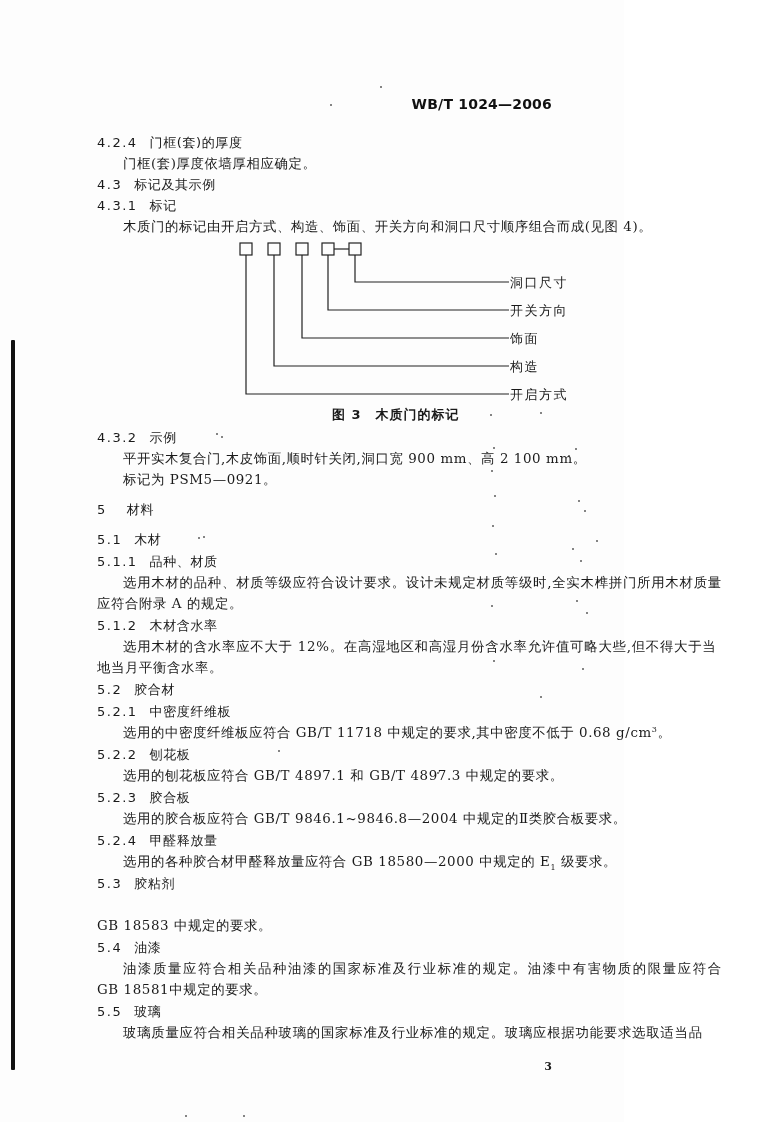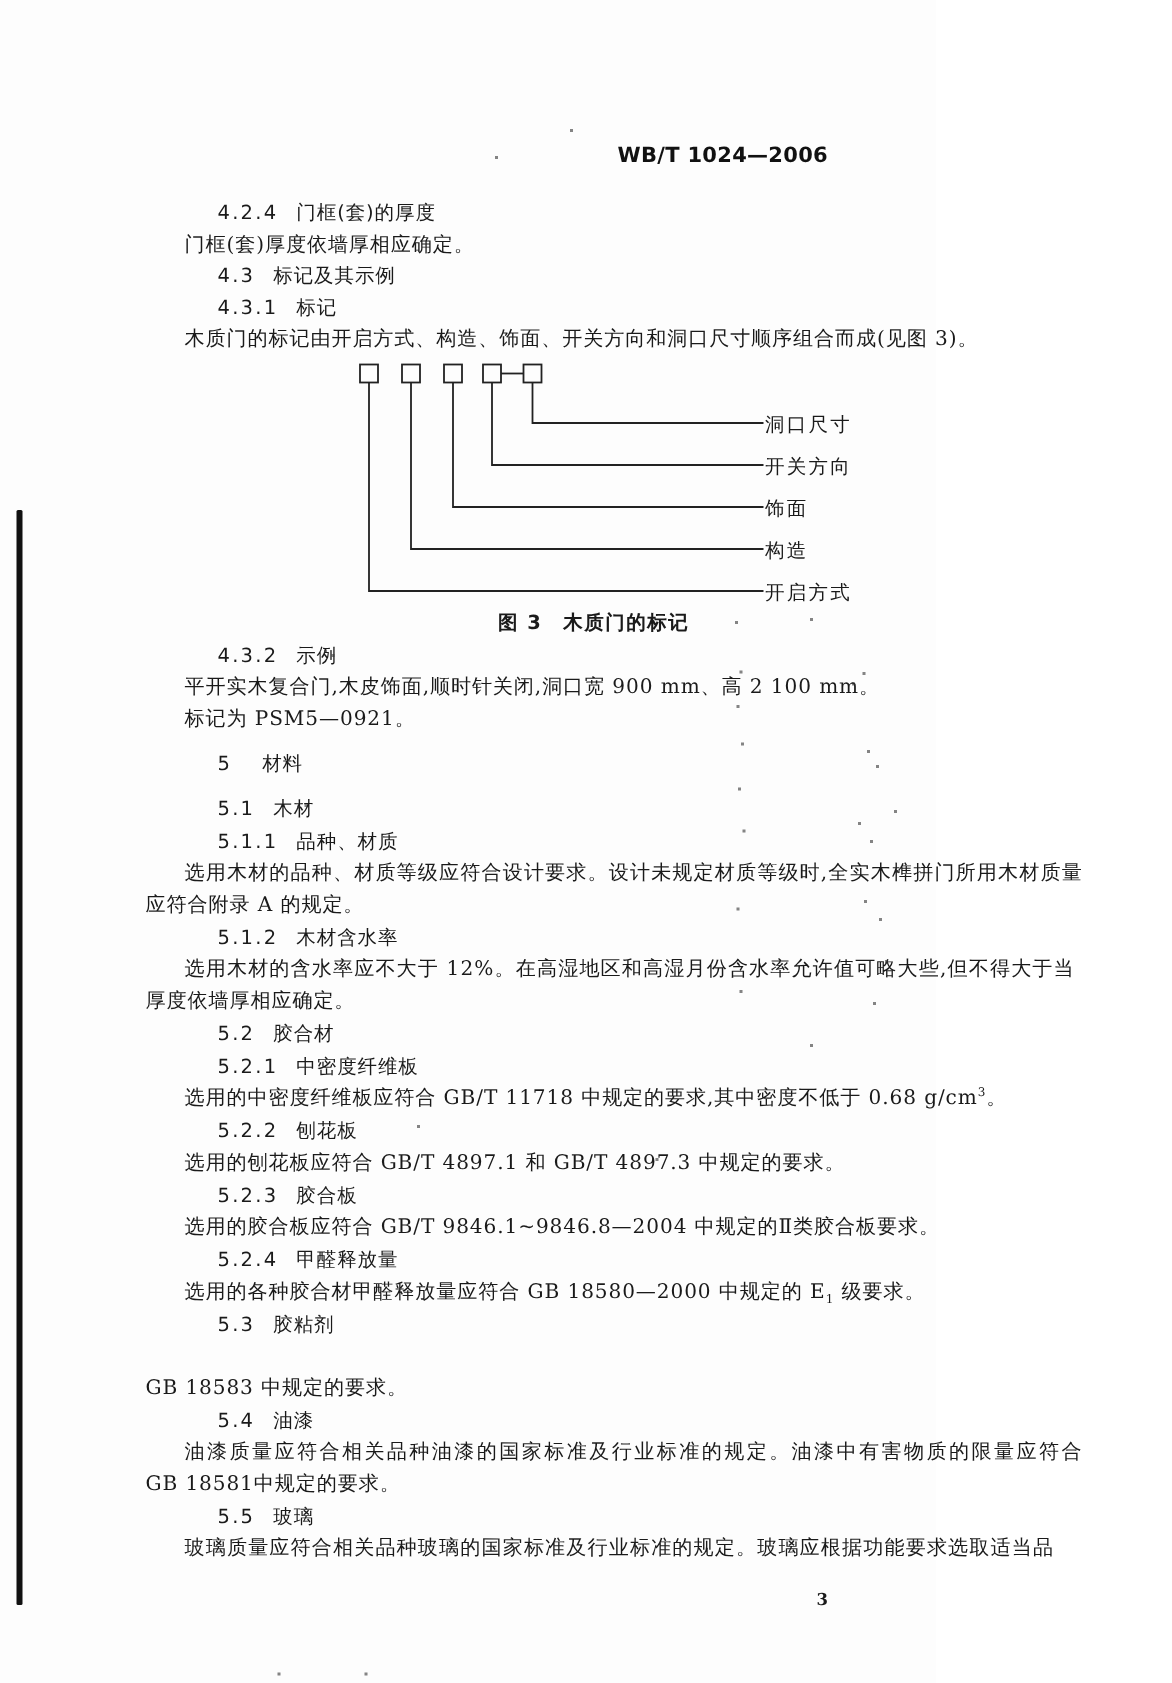--- a/index.html
+++ b/index.html
@@ -14,21 +14,21 @@
     font-family: "DejaVu Sans", "Liberation Sans", sans-serif;
     font-size: 14px; font-weight: bold; letter-spacing: 0.2px; color: #111;
   }
   .line {
     position: absolute; left: 97px; white-space: nowrap;
     font-size: 13.4px; line-height: 16px; letter-spacing: 0.6px;
   }
   .line.h { font-family: "DejaVu Sans", "Liberation Sans", sans-serif; font-size: 13px; }
   .line.body { left: 123px; }
   .line.cont { left: 97px; text-align: center; }
-  .num { display: inline-block; min-width: 0; margin-right: 12px; letter-spacing: 1.5px; margin-left: 48px; }
+  .num { display: inline-block; min-width: 0; margin-right: 12px; letter-spacing: 1.5px; }
   .h .num.n5 { margin-right: 20px; }
   .diagram { position: absolute; left: 0; top: 0; width: 781px; height: 440px; pointer-events: none; }
   .diagram svg { position: absolute; left: 0; top: 0; }
   .fig-label {
     position: absolute; font-size: 13px; white-space: nowrap; letter-spacing: 1.5px;
     font-family: Liberation Sans, sans-serif;
   }
   .caption {
     position: absolute; left: 332px; top: 406px;
     font-family: "DejaVu Sans", "Liberation Sans", sans-serif;
@@ -60,21 +60,21 @@
   </div>
   <div class="line body" style="top:156px">门框(套)厚度依墙厚相应确定。</div>
 
   <div class="line h" style="top:177px">
     <span class="num">4.3</span><span>标记及其示例</span>
   </div>
 
   <div class="line h" style="top:198px">
     <span class="num">4.3.1</span><span>标记</span>
   </div>
-  <div class="line body" style="top:219px">木质门的标记由开启方式、构造、饰面、开关方向和洞口尺寸顺序组合而成(见图 3)。</div>
+  <div class="line body" style="top:219px">木质门的标记由开启方式、构造、饰面、开关方向和洞口尺寸顺序组合而成(见图 4)。</div>
 
   <div class="diagram">
     <svg width="781" height="440" viewBox="0 0 781 440">
       <g fill="none" stroke="#222" stroke-width="1.2">
         <rect x="240" y="243" width="12" height="12"></rect>
         <rect x="268" y="243" width="12" height="12"></rect>
         <rect x="296" y="243" width="12" height="12"></rect>
         <rect x="322" y="243" width="12" height="12"></rect>
         <line x1="334" y1="249" x2="349" y2="249"></line>
         <rect x="349" y="243" width="12" height="12"></rect>
@@ -113,21 +113,21 @@
   <div class="line h" style="top:554px">
     <span class="num">5.1.1</span><span>品种、材质</span>
   </div>
   <div class="line body" style="top:575px; letter-spacing:0.75px">选用木材的品种、材质等级应符合设计要求。设计未规定材质等级时,全实木榫拼门所用木材质量</div>
   <div class="line cont" style="top:596px">应符合附录 A 的规定。</div>
 
   <div class="line h" style="top:618px">
     <span class="num">5.1.2</span><span>木材含水率</span>
   </div>
   <div class="line body" style="top:639px; letter-spacing:0.75px">选用木材的含水率应不大于 12%。在高湿地区和高湿月份含水率允许值可略大些,但不得大于当</div>
-  <div class="line cont" style="top:660px">厚度依墙厚相应确定。</div>
+  <div class="line cont" style="top:660px">地当月平衡含水率。</div>
 
   <div class="line h" style="top:682px">
     <span class="num">5.2</span><span>胶合材</span>
   </div>
 
   <div class="line h" style="top:704px">
     <span class="num">5.2.1</span><span>中密度纤维板</span>
   </div>
   <div class="line body" style="top:725px">
     <span>选用的中密度纤维板应符合 GB/T 11718 中规定的要求,其中密度不低于 0.68 g/cm</span><sup>3</sup><span>。</span>

